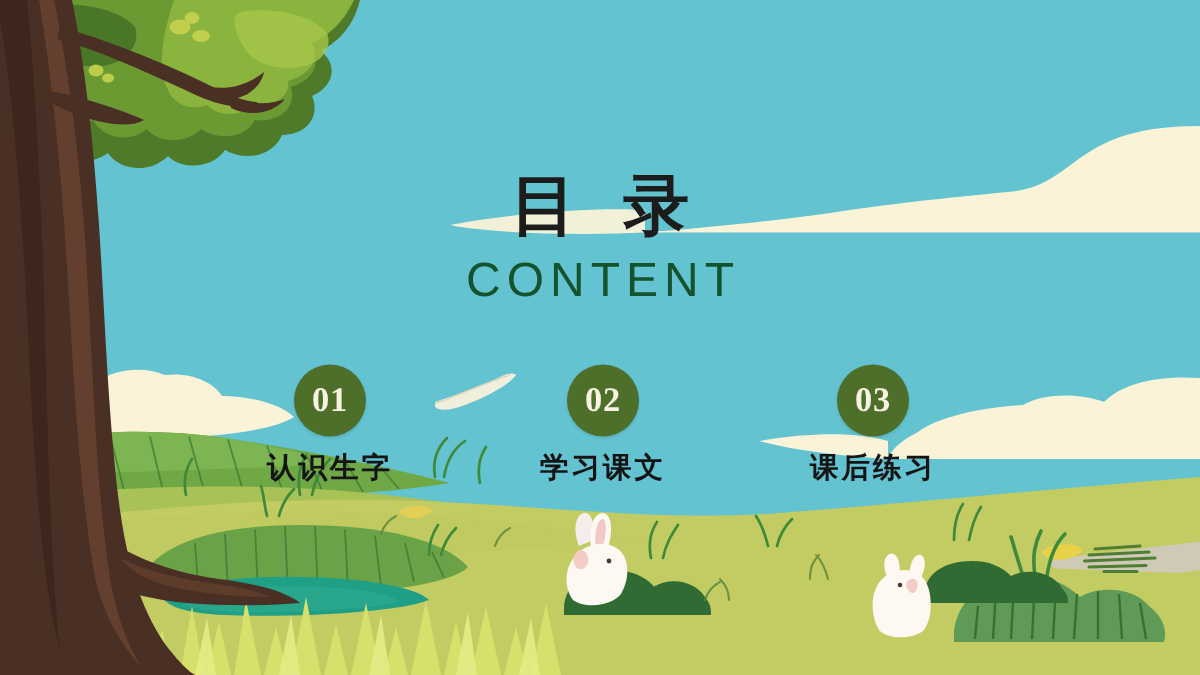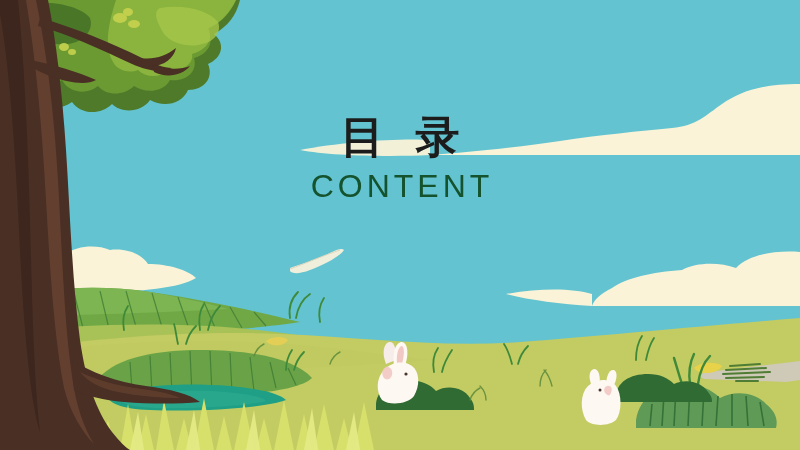--- a/index.html
+++ b/index.html
@@ -285,14 +285,32 @@
       <ellipse cx="134" cy="24" rx="6" ry="4"></ellipse>
       <ellipse cx="128" cy="12" rx="5" ry="4"></ellipse>
     </g>
   </svg>
 
   <div id="title-block">
     <div id="title-cn">目 录</div>
     <div id="title-en">CONTENT</div>
   </div>
 
+  <div id="items">
+
+    <div class="item" id="item-0">
+      <div class="item-circle">01</div>
+      <div class="item-label">认识生字</div>
+    </div>
+
+    <div class="item" id="item-1">
+      <div class="item-circle">02</div>
+      <div class="item-label">学习课文</div>
+    </div>
+
+    <div class="item" id="item-2">
+      <div class="item-circle">03</div>
+      <div class="item-label">课后练习</div>
+    </div>
+
+  </div>
 
 </div>
 
 </body></html>

